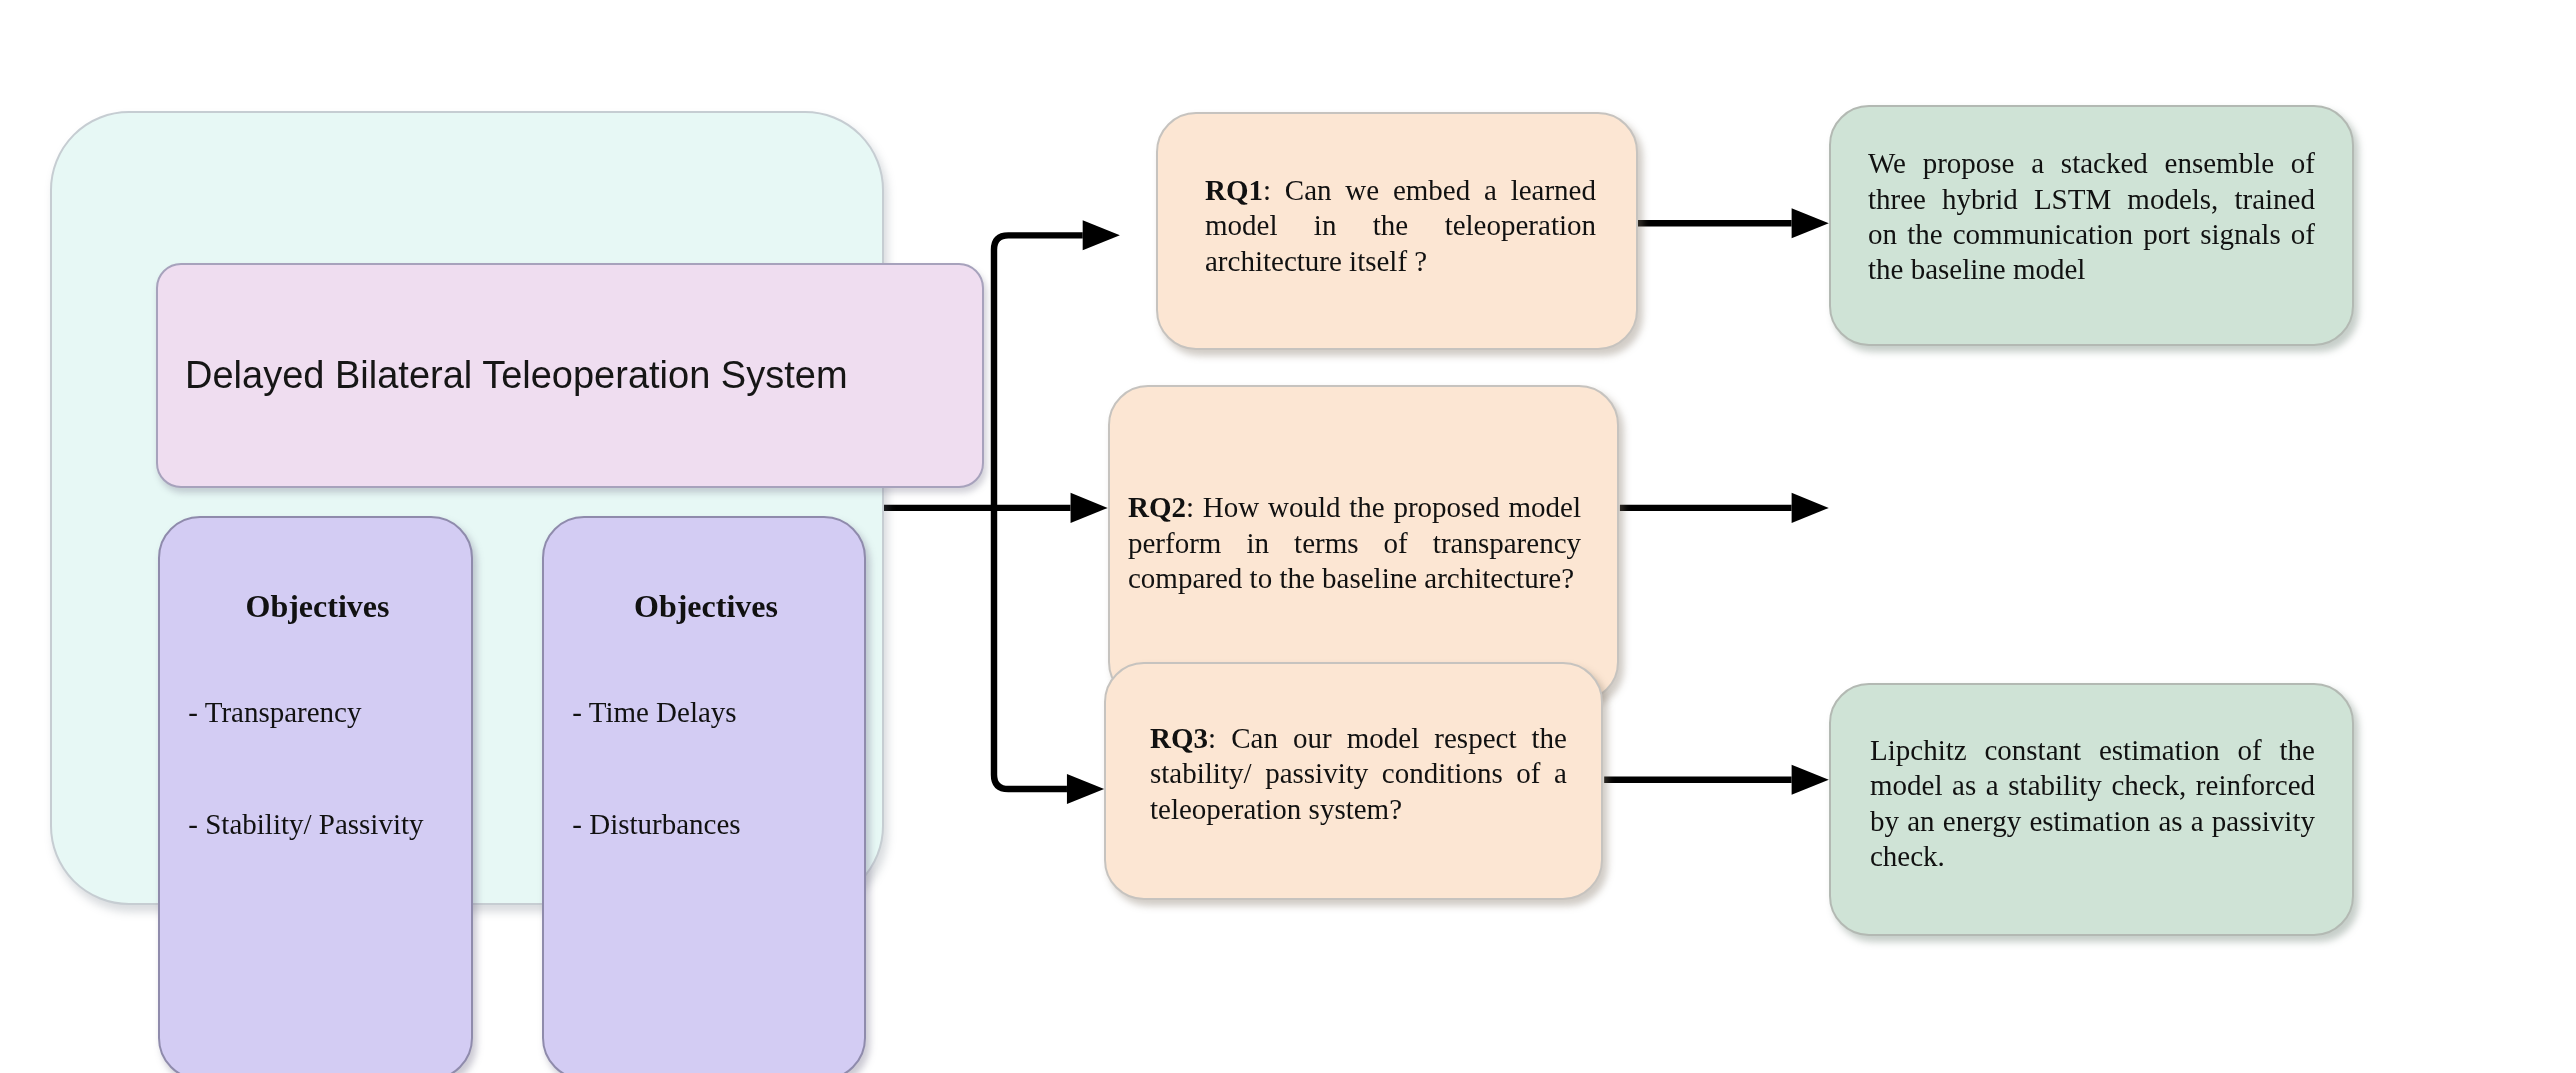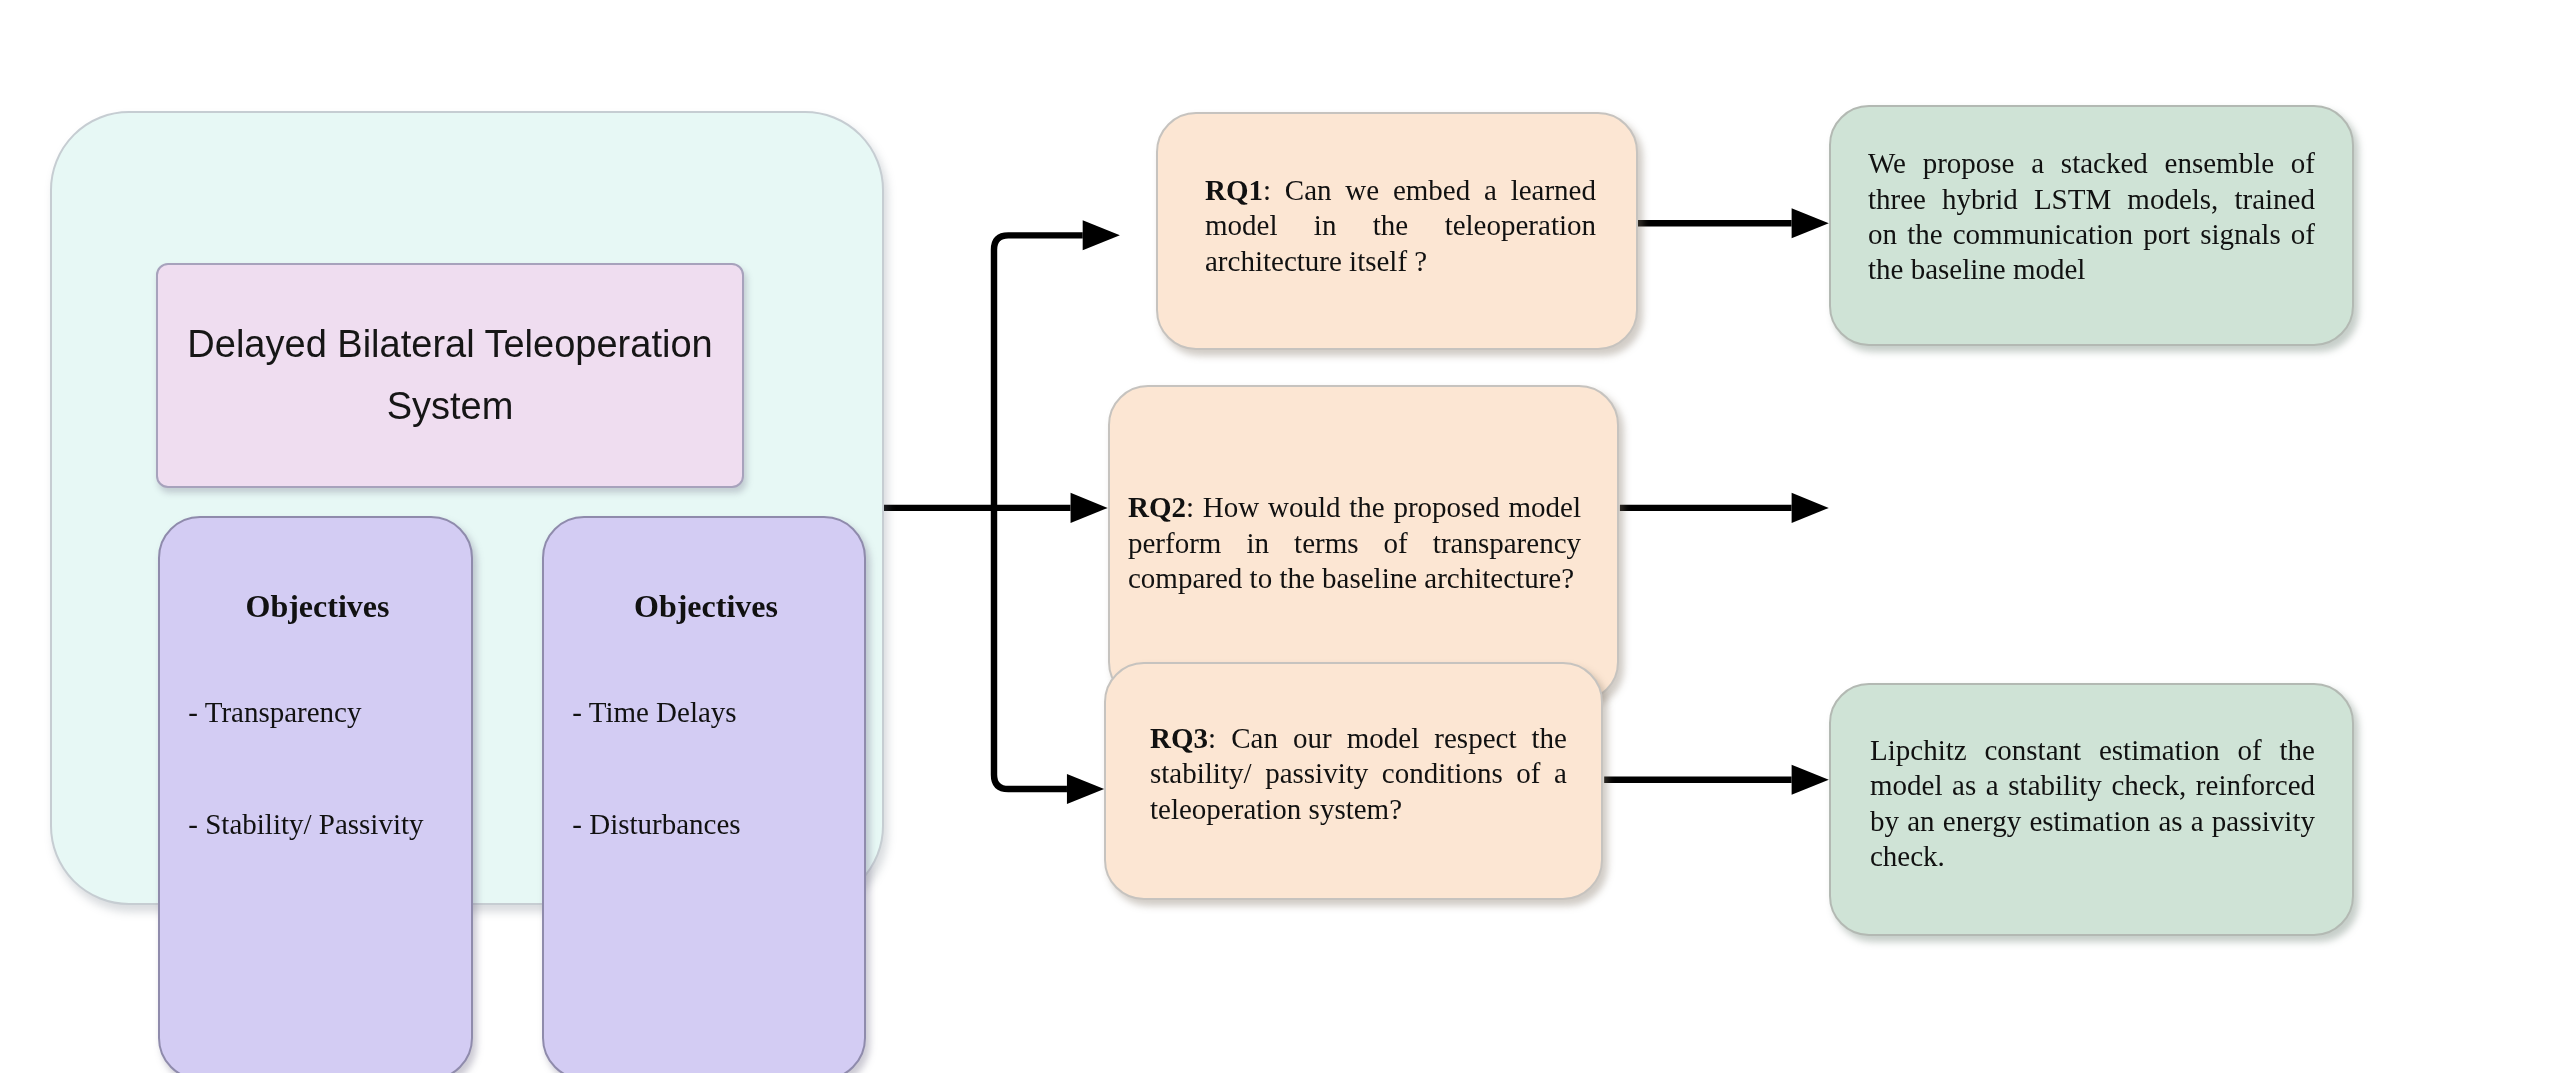--- a/index.html
+++ b/index.html
@@ -12,21 +12,21 @@
   .arrows polygon { fill:var(--arrow,#000000); stroke:none; }
 
   .box { position:absolute; box-sizing:border-box; border:2.9px solid #999; }
 
   .outer {
     left:50px; top:111px; width:834px; height:794px; border-radius:79px;
     background:var(--outer-fill,#e7f8f5); border-color:var(--outer-border,#c6cdd2);
     box-shadow:3.6px 6.4px 8.6px rgba(120,130,140,.28);
   }
   .title-box {
-    left:104px; top:150px; width:588px; height:225px; border-radius:12px;
+    left:104px; top:150px; width:828px; height:225px; border-radius:25px;
     background:var(--title-fill,#efddf0); border-color:var(--title-border,#a7a2bc);
     box-shadow:2.9px 5px 6.4px rgba(110,105,130,.30);
     display:flex; align-items:center; justify-content:flex-start; text-align:center;
     font-family:"Liberation Sans", sans-serif; font-size:38px; line-height:1.62; color:#161616;
     padding:0 27px;
   }
   .sub {
     top:403px; height:564px; border-radius:42px;
     background:var(--sub-fill,#d3ccf3); border-color:var(--sub-border,#8f8bac);
     box-shadow:3.6px 5.7px 7.2px rgba(105,100,130,.35);

